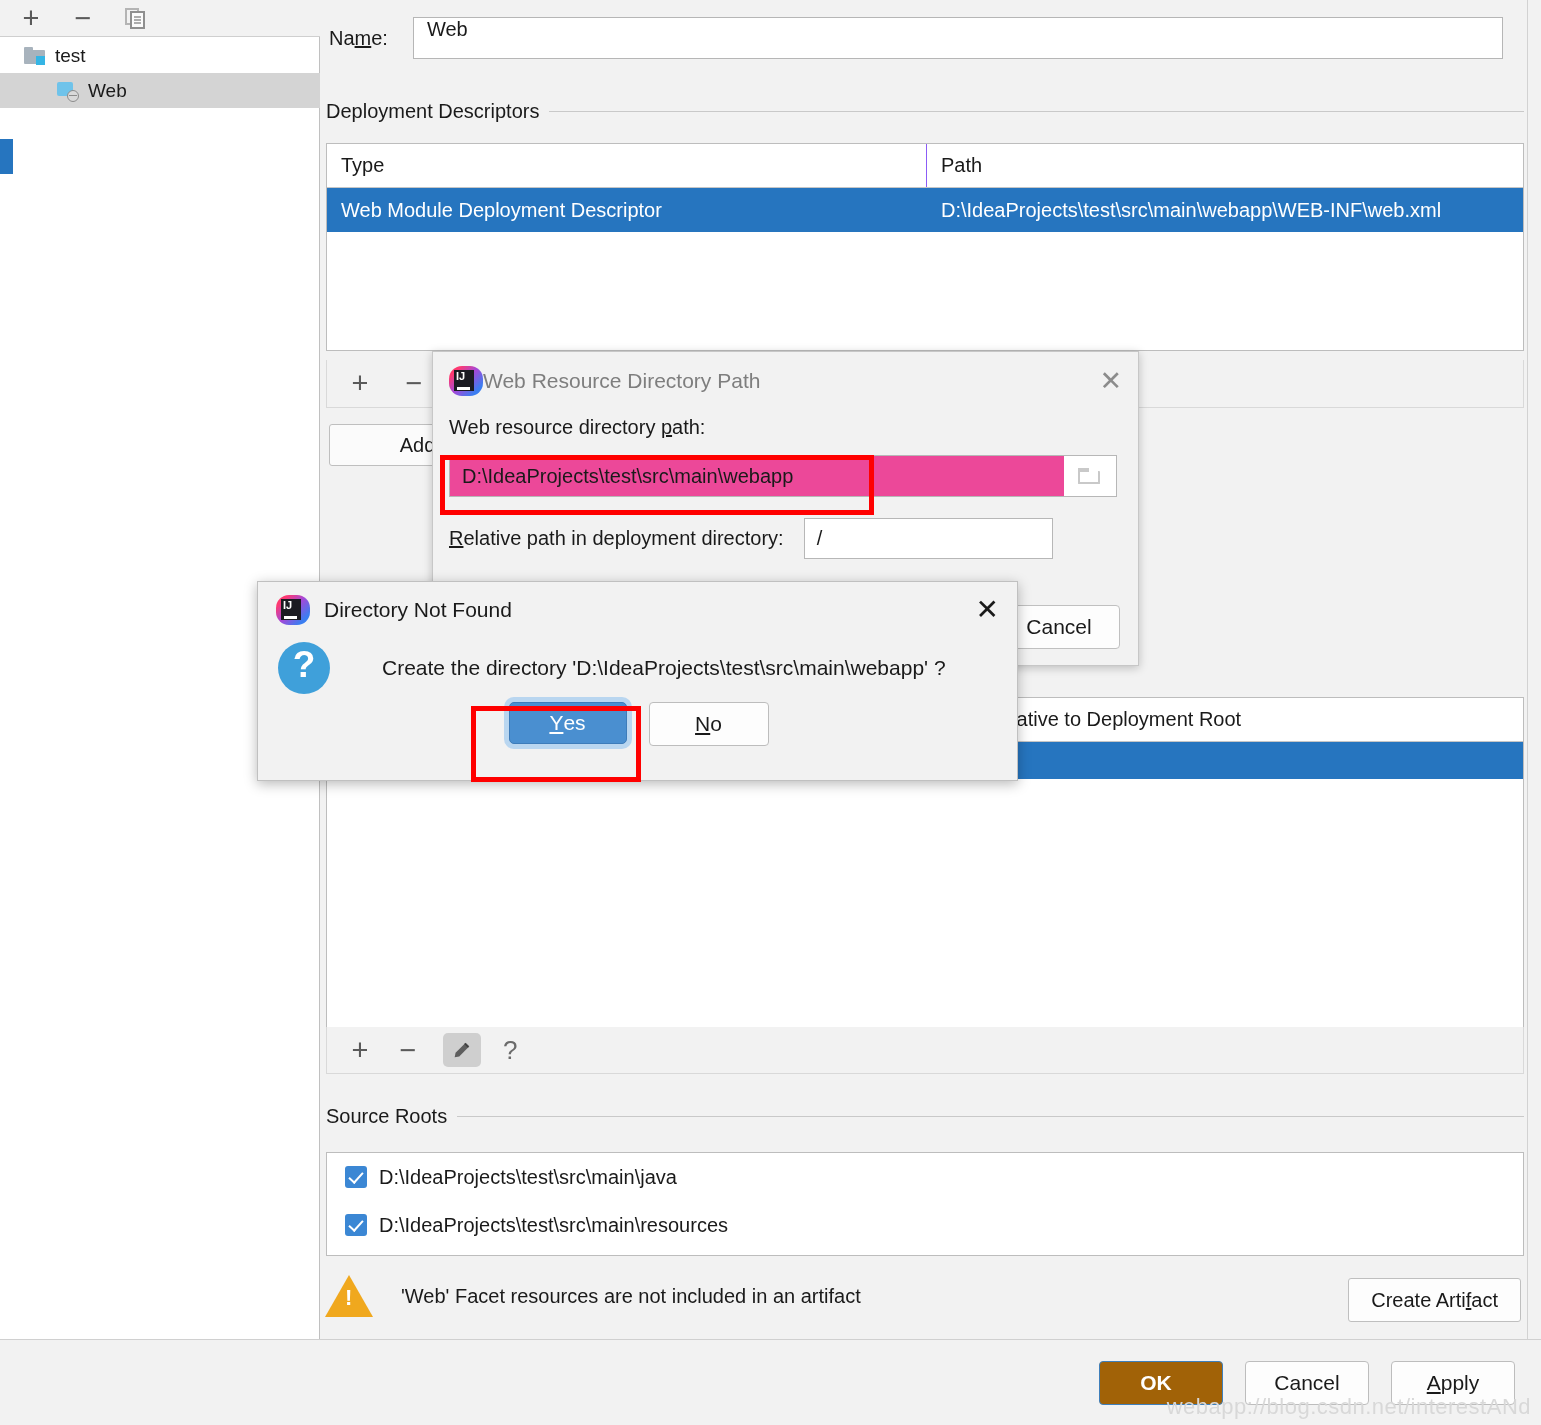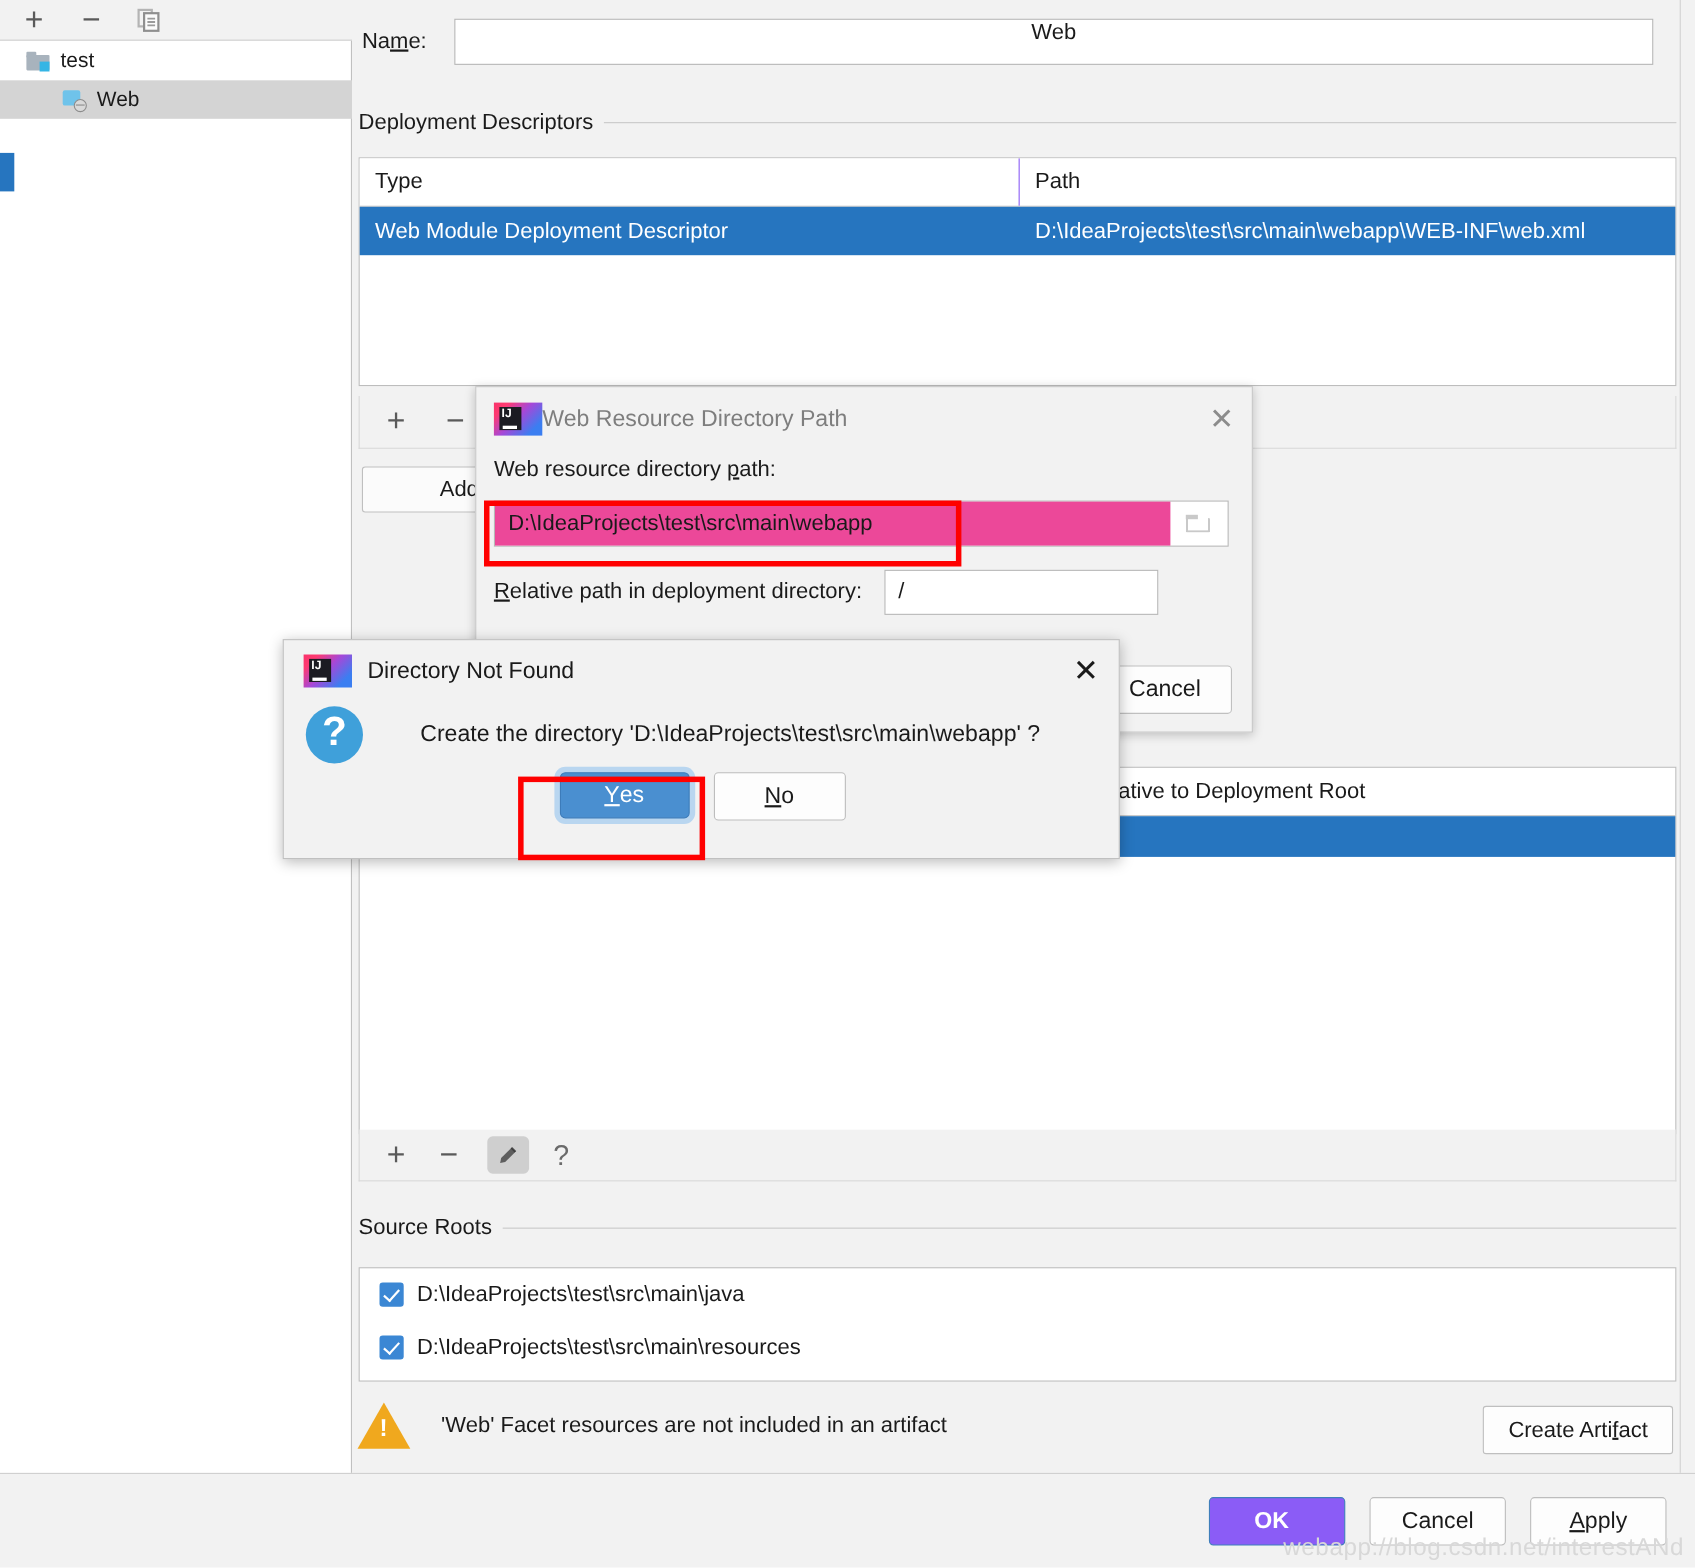--- a/index.html
+++ b/index.html
@@ -78,21 +78,20 @@
   #left-edge-marker {
     position: absolute; left: 0; top: 139px;
     width: 13px; height: 35px; background: #2675bf;
   }
 
   
   #main {
     position: absolute; left: 321px; top: 0;
     width: 1206px; height: 1339px;
     background: #f2f2f2;
-    text-align: center;
   }
   #right-scroll-gutter {
     position: absolute; left: 1527px; top: 0;
     width: 14px; height: 1339px; background: #f2f2f2;
     border-left: 1px solid #d2d2d2;
   }
 
   
   #name-row {
     position: absolute; left: 8px; top: 17px;
@@ -233,42 +232,42 @@
     display: flex; align-items: center; justify-content: flex-end;
     padding-right: 26px; gap: 22px;
   }
   .dlg-btn {
     height: 44px; min-width: 124px; padding: 0 24px;
     border-radius: 4px; font-size: 21px;
     display: flex; align-items: center; justify-content: center;
     border: 1px solid #bdbdbd; background: #fdfdfd; color: #1a1a1a;
   }
   .dlg-btn.primary {
-    background: #8b5cf6; border: 1px solid #3f7fbb; color: #fff; font-weight: bold; padding-left: 14px;
+    background: #a16207; border: 1px solid #3f7fbb; color: #fff; font-weight: bold; padding-left: 14px;
   }
   #watermark {
     position: absolute; right: 10px; bottom: 5px;
     font-size: 22px; color: #d8d8d8; letter-spacing: .5px;
     white-space: nowrap; pointer-events: none;
   }
 
   
   #wrdp-dialog {
     position: absolute; left: 432px; top: 351px;
     width: 707px; height: 315px;
     background: #f2f2f2; border: 1px solid #c7c7c7;
     box-shadow: 0 2px 9px rgba(0,0,0,.22);
   }
   #wrdp-titlebar {
     height: 58px; display: flex; align-items: center; padding: 0 16px;
   }
   .ij-logo {
-    width: 44px; height: 30px; position: relative; flex: 0 0 auto;
+    width: 34px; height: 30px; position: relative; flex: 0 0 auto;
     background: linear-gradient(135deg,#f9336b 0%,#fe3a71 18%,#a548d8 48%,#3b7ef1 82%);
-    border-radius: 0;
+    border-radius: 13px;
   }
   .ij-logo .blk {
     position: absolute; left: 5px; top: 4px; width: 20px; height: 21px;
     background: #1b1b22;
   }
   .ij-logo .ij {
     position: absolute; left: 7px; top: 4px; color: #fff;
     font-size: 11px; font-family: "Liberation Sans", sans-serif; font-weight: bold;
   }
   .ij-logo .bar {

